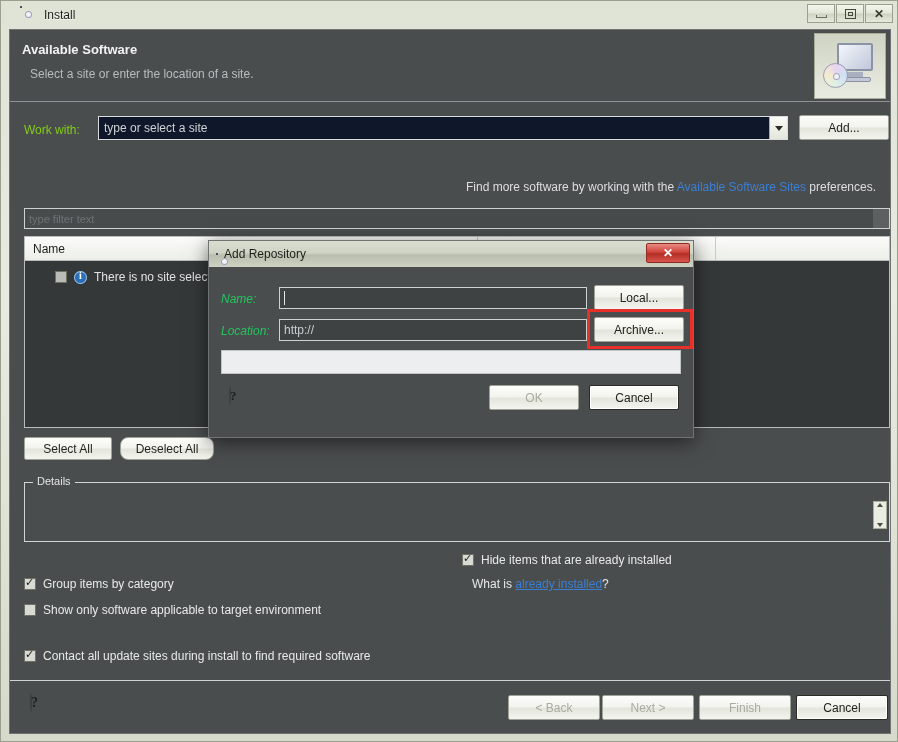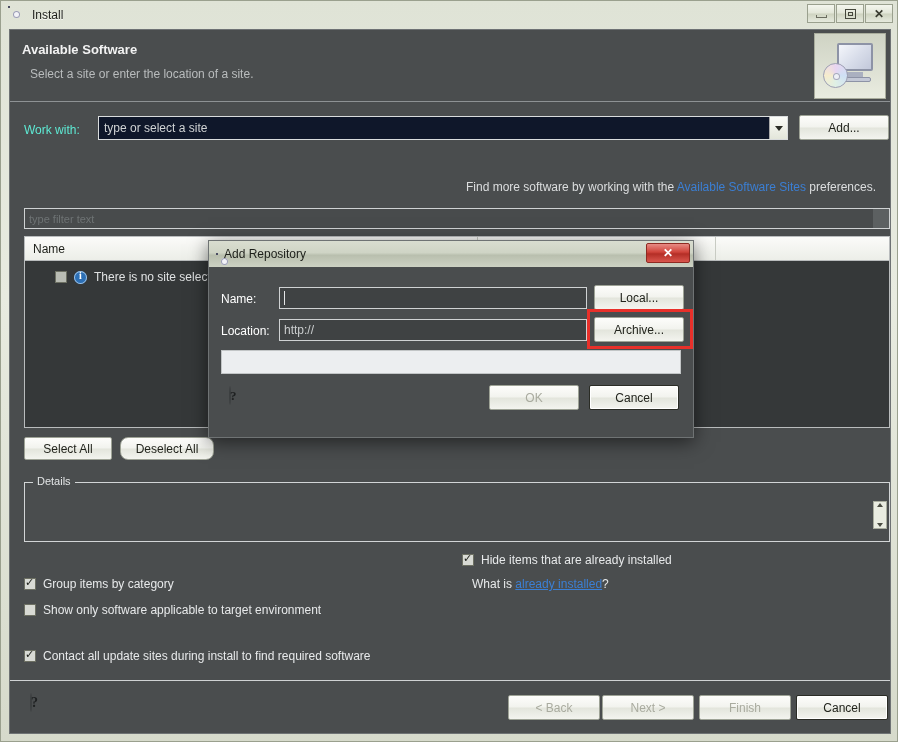--- a/index.html
+++ b/index.html
@@ -17,21 +17,21 @@
     width: 898px; height: 742px;
     background: linear-gradient(to bottom, #dfe3d6 0%, #e8ebe0 40%, #d6dacb 100%);
     border: 1px solid #9aa08e;
   }
 
   
   #titlebar {
     position: absolute; left: 0; top: 0;
     width: 898px; height: 27px;
     display: flex; align-items: center;
-    padding-left: 8px;
+    padding-left: 20px;
   }
   #titlebar .tb-icon {
     width: 16px; height: 16px;
     position: relative;
     flex: 0 0 auto;
   }
   .gearicon {
     width: 15px; height: 15px; position: relative;
     border-radius: 50%;
     background: radial-gradient(circle at 50% 50%, #ffffff 0 34%, #8d8fa8 36%, #6f7190 62%, #b9bbd0 70%, #5c5e78 100%);
@@ -114,21 +114,21 @@
     border-radius: 50%;
     background: conic-gradient(from 0deg, #e9d5f0, #cfe0f5, #dff0e5, #f6eccd, #e9d5f0);
     border: 1px solid #9d9fb3;
   }
   .pcicon .cd::after {
     content:""; position:absolute; left:9px; top:9px; width:7px; height:7px;
     border-radius:50%; background:#eef0f6; box-shadow: inset 0 0 0 1px #a6a8bb;
   }
 
   
-  .lbl { font-size: 12px; color: #5eead4; }
+  .lbl { font-size: 12px; color: #84cc16; }
   #workwith-label { position: absolute; left: 14px; top: 93px; }
   #workwith-combo {
     position: absolute; left: 88px; top: 86px;
     width: 690px; height: 24px;
     background: #0f172a;
     border: 1px solid #d9dcdd;
     display: flex; align-items: center;
   }
   #workwith-combo .cv {
     flex: 1 1 auto; padding-left: 5px;
@@ -304,21 +304,21 @@
   #dlg-titlebar .dt { margin-left: 7px; font-size: 12px; color: #1d1f1a; }
   #dlg-close {
     position: absolute; right: 3px; top: 2px;
     width: 44px; height: 20px;
     background: linear-gradient(to bottom,#e78b84 0%, #d0443b 45%, #b42e26 55%, #d9564d 100%);
     border: 1px solid #8e2a22; border-radius: 2px;
     display: flex; align-items: center; justify-content: center;
     color: #fff; font-size: 12px; font-weight: bold;
   }
   #dlg-body { position: absolute; left: 0; top: 26px; width: 484px; height: 170px; }
-  .dlg-lbl { position: absolute; font-size: 12px; color: #ffffff; }
+  .dlg-lbl { position: absolute; font-size: 12px; color: #22c55e; font-style: italic; }
   #name-label { left: 12px; top: 25px; }
   #location-label { left: 12px; top: 57px; }
   .dlg-field {
     position: absolute; height: 22px;
     background: #3f4243; border: 1px solid #cfd2d3;
     font-size: 12px; color: #cbcecf;
     display: flex; align-items: center; padding-left: 4px;
   }
   #name-field { left: 70px; top: 20px; width: 308px; }
   #location-field { left: 70px; top: 52px; width: 308px; }

